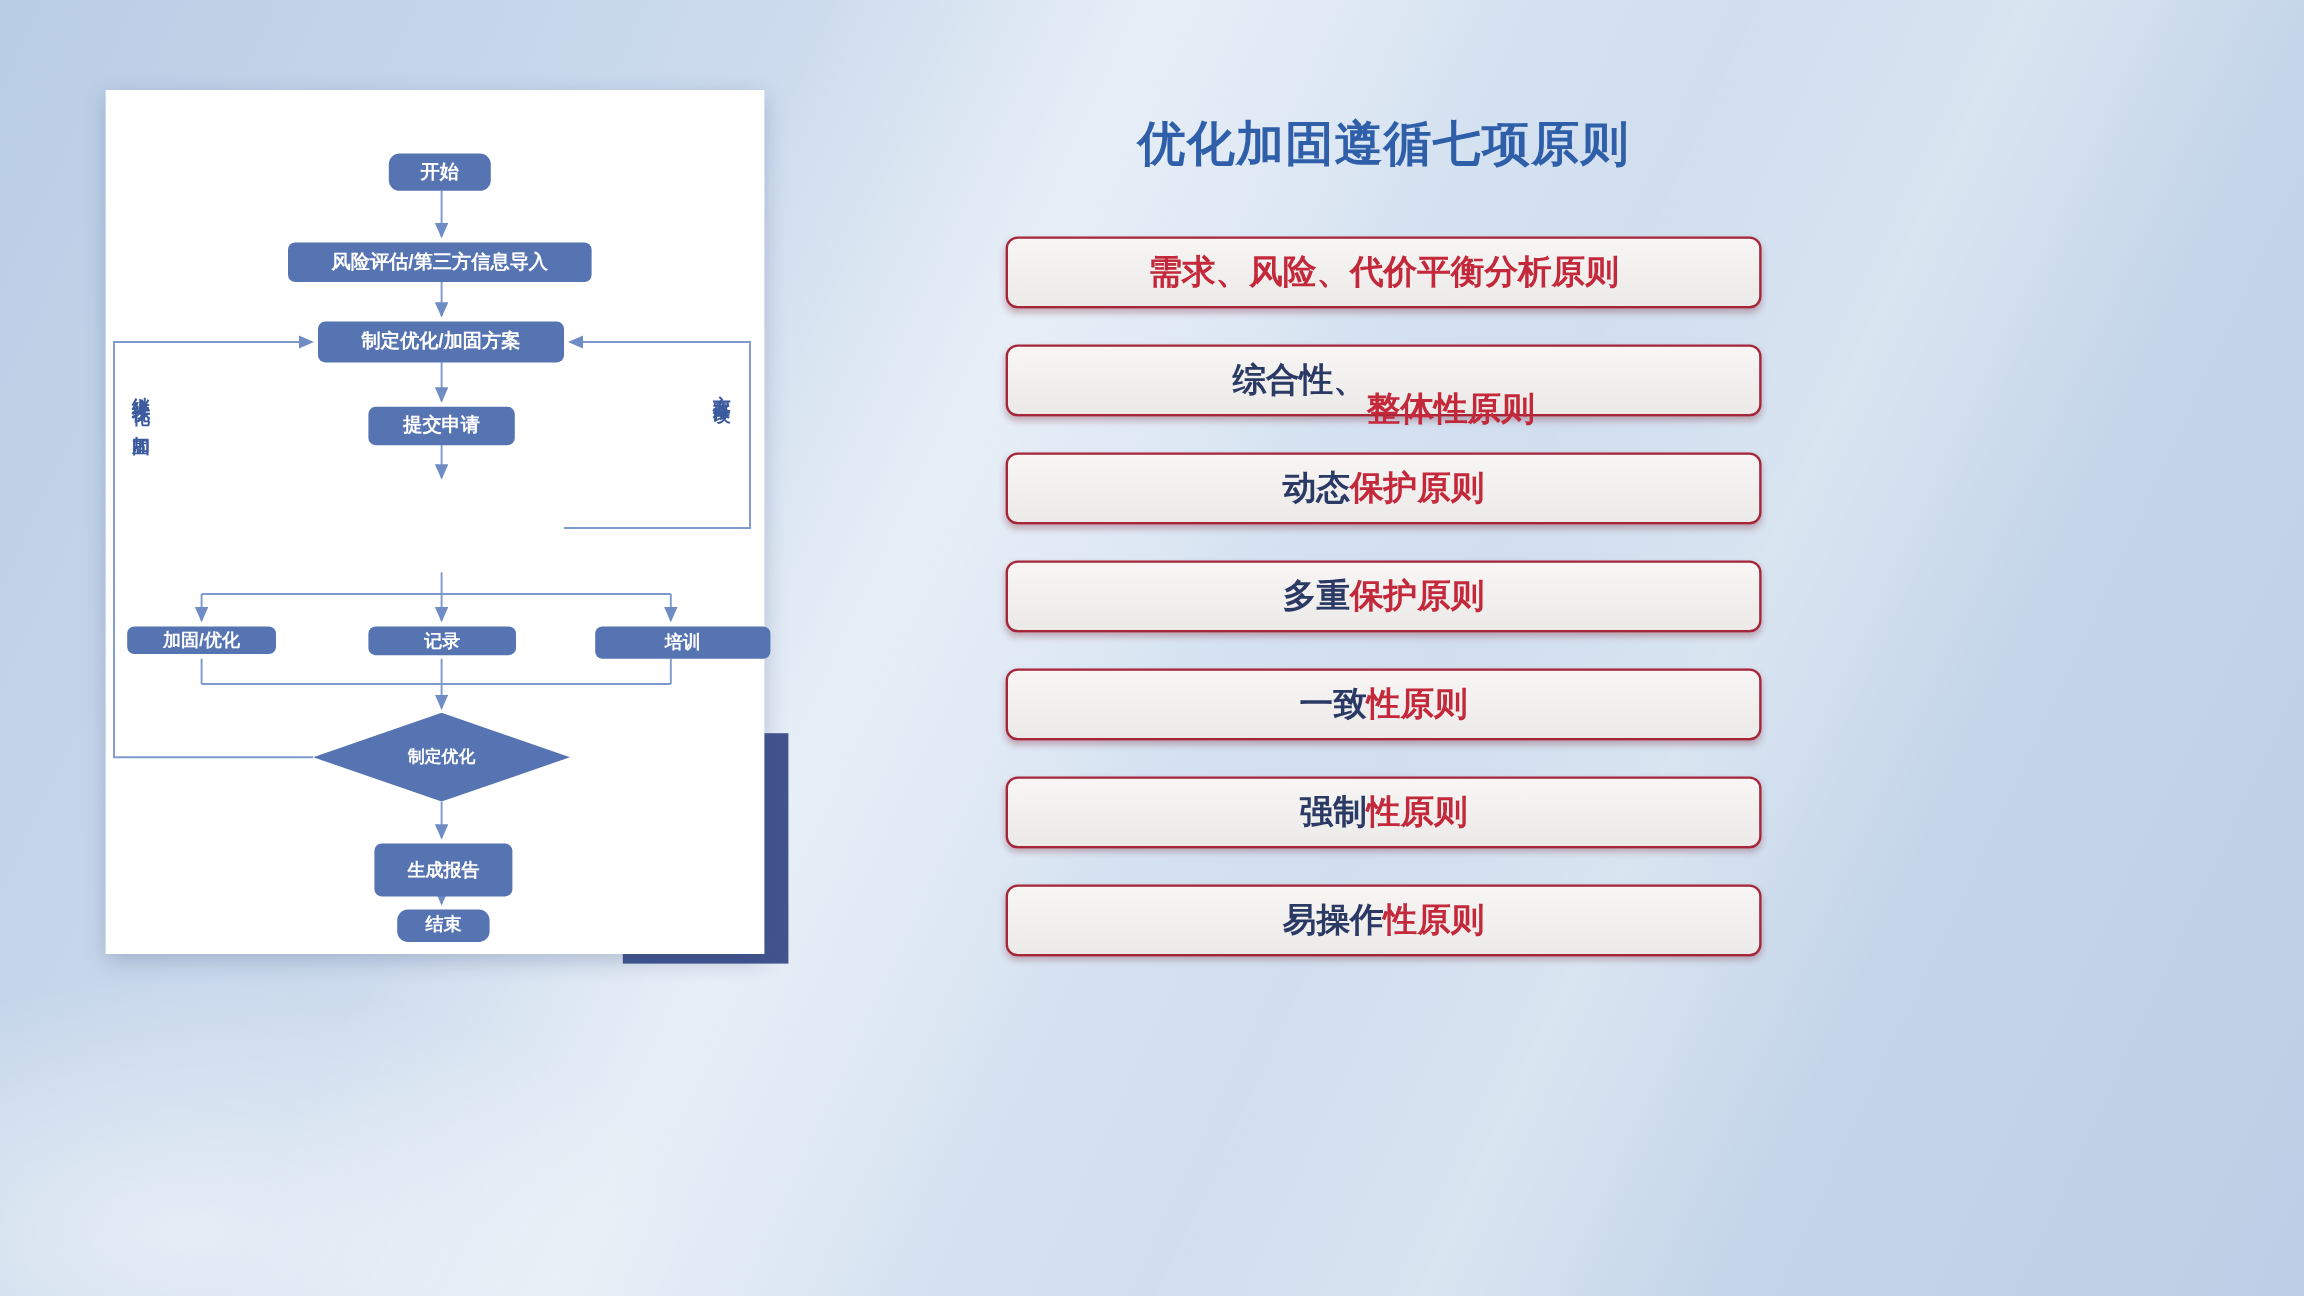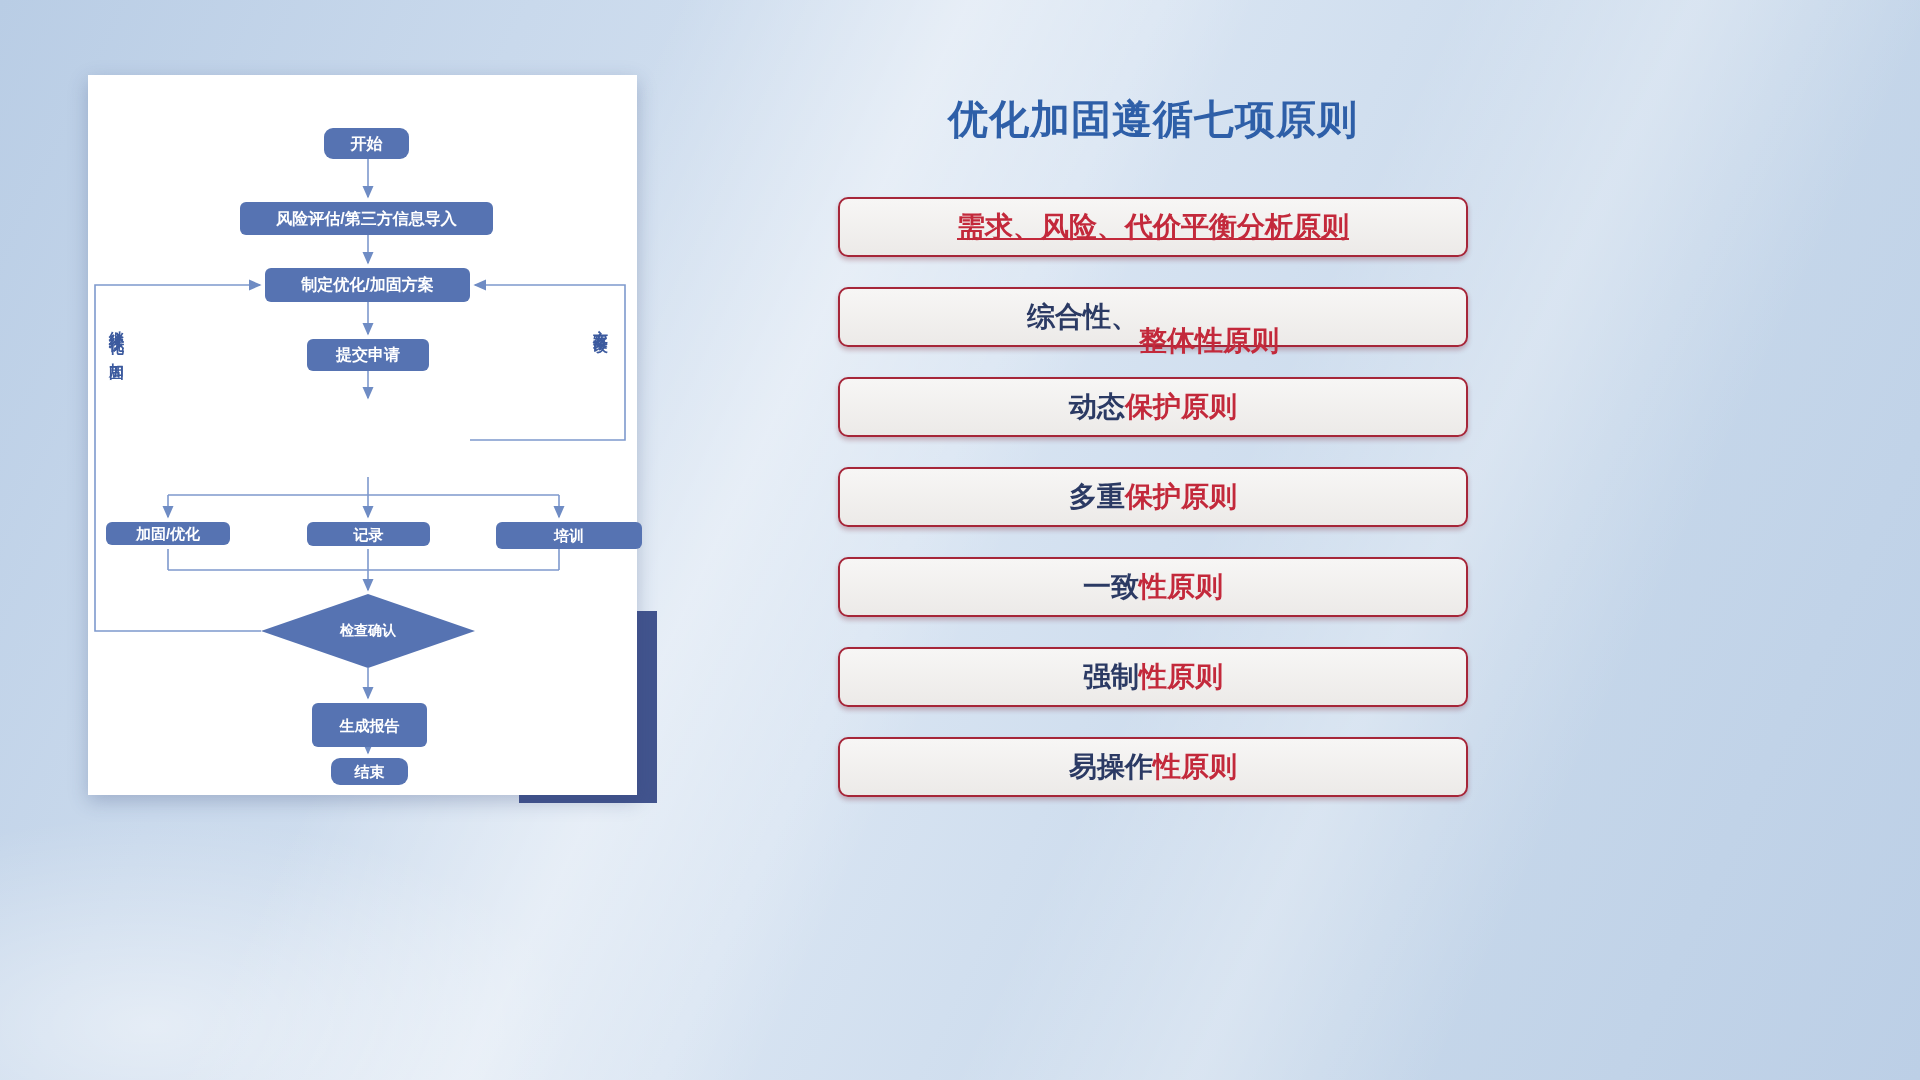--- a/index.html
+++ b/index.html
@@ -23,21 +23,21 @@
   .flow-panel{
     position:absolute;left:88px;top:75px;width:549px;height:720px;background:#ffffff;
     box-shadow:0 6px 18px rgba(50,70,120,0.28);
   }
   .connectors{position:absolute;left:0;top:0;}
   .fnode{
     position:absolute;background:var(--node-fill,#5673b2);color:#fff;
     display:flex;align-items:center;justify-content:center;
     font-weight:bold;font-size:16px;border-radius:6px;line-height:1;white-space:nowrap;
   }
-  .fnode.terminal{border-radius:9px;}
+  .fnode.terminal{border-radius:9px;font-family:Liberation Serif, serif;}
   .fnode.small{font-size:15px;}
   .fdiamond{
     position:absolute;background:var(--node-fill,#5673b2);color:#fff;
     display:flex;align-items:center;justify-content:center;
     font-weight:bold;font-size:14px;
     clip-path:polygon(50% 0,100% 50%,50% 100%,0 50%);
   }
   .vlabel{
     position:absolute;writing-mode:vertical-lr;text-orientation:upright;
     color:#3c5a9e;font-weight:bold;font-size:15px;letter-spacing:3px;line-height:1.1;
@@ -106,35 +106,35 @@
 
   <div class="fnode" style="left:219px;top:264px;width:122px;height:32px">提交申请</div>
 
 
   <div class="fnode small" style="left:18px;top:447px;width:124px;height:23px">加固/优化</div>
 
   <div class="fnode small" style="left:219px;top:447px;width:123px;height:24px">记录</div>
 
   <div class="fnode small" style="left:408px;top:447px;width:146px;height:27px">培训</div>
 
-  <div class="fdiamond" style="left:173px;top:519px;width:214px;height:74px">检查确认</div>
+  <div class="fdiamond" style="left:173px;top:519px;width:214px;height:74px">制定优化</div>
 
   <div class="fnode small" style="left:224px;top:628px;width:115px;height:44px">生成报告</div>
 
   <div class="fnode terminal small" style="left:243px;top:683px;width:77px;height:27px">结束</div>
 
   <div class="vlabel" style="left:20px;top:244px">继续优化/加固</div>
 
   <div class="vlabel" style="left:504px;top:242px">方案修改</div>
 </div>
 
 <div class="title">优化加固遵循七项原则</div>
 <div class="principles" id="principles">
     <div class="pbox">
-      <span style="color: rgb(195, 41, 59); text-decoration: underline;">需求、风险、代价平衡分析原则</span>
+      <span style="color: rgb(195, 41, 59);">需求、风险、代价平衡分析原则</span>
     </div>
     <div class="pbox">
       <span style="color: rgb(43, 58, 100);">综合性、</span>
       <span style="color: rgb(195, 41, 59); margin-top: 48px;">整体性原则</span>
     </div>
     <div class="pbox">
       <span style="color: rgb(43, 58, 100);">动态</span>
       <span style="color: rgb(195, 41, 59);">保护原则</span>
     </div>
     <div class="pbox">

